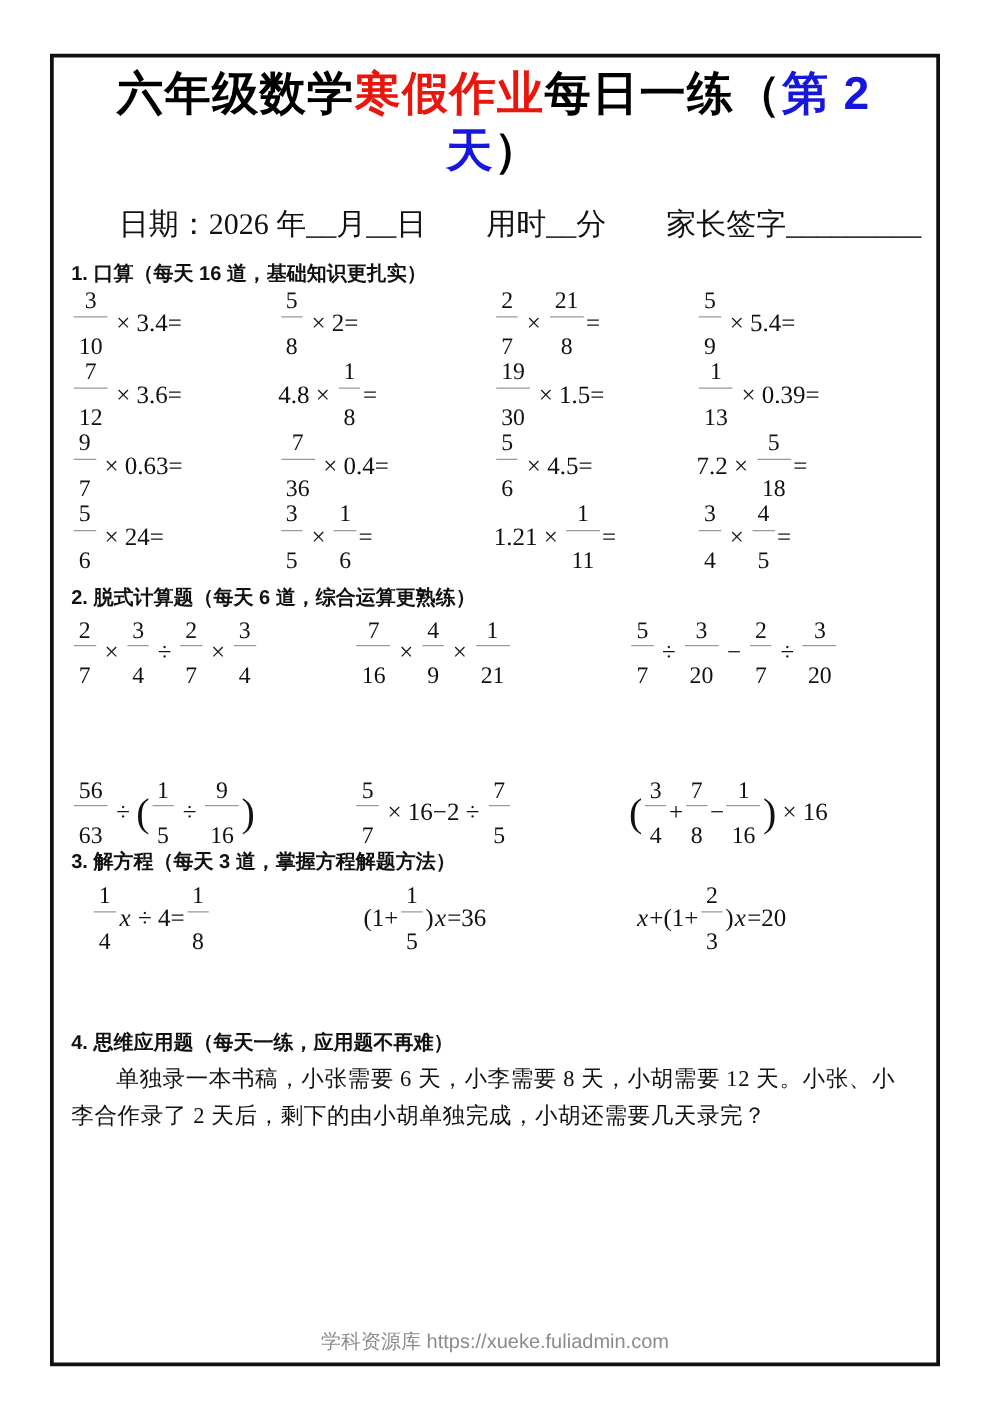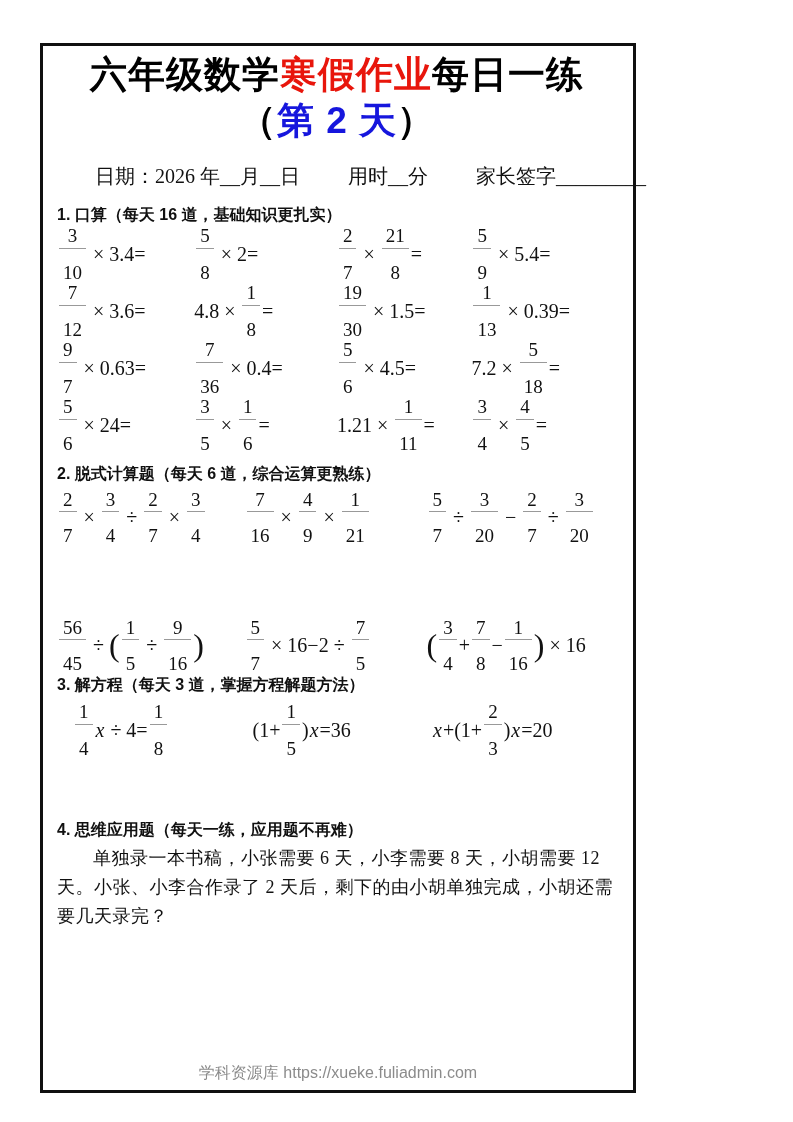--- a/index.html
+++ b/index.html
@@ -1,21 +1,21 @@
 <!DOCTYPE html>
 <html><head>
 <meta charset="utf-8">
 <style>
   html,body{margin:0;padding:0;background:#fff;}
   body{width:793px;height:1122px;position:relative;font-family:"Liberation Serif","DejaVu Serif",serif;color:#111;}
-  .frame{position:absolute;left:40px;top:43px;width:596px;height:1050px;border:3px solid #101010;
+  .frame{position:absolute;left:40px;top:43px;width:712px;height:1050px;border:3px solid #101010;
          box-sizing:border-box;padding:4px 16px 0 14px;background:#fff;}
   .title{text-align:center;font-family:"Liberation Sans","DejaVu Sans",sans-serif;font-weight:900;
          font-size:37px;letter-spacing:1px;margin-top:2px;line-height:1.25;}
-  .meta{display:flex;gap:48px;margin:18px 0 0 38px;font-size:20px;white-space:pre;}
+  .meta{display:flex;gap:48px;margin:18px 0 0 38px;font-size:24px;white-space:pre;}
   .sec-h{font-family:"Liberation Sans","DejaVu Sans",sans-serif;font-weight:bold;font-size:16px;line-height:1.2;}
   .h1{margin-top:15px;} .h2{margin-top:10px;} .h3{} .h4{margin-top:60px;}
   .grid4{display:grid;grid-template-columns:24.5% 25.5% 24% 26%;grid-auto-rows:57px;align-items:center;margin-top:2px;}
   .grid3a{display:grid;grid-template-columns:33.5% 32.5% 34%;grid-auto-rows:58px;row-gap:70px;align-items:center;margin-top:6px;}
   .grid3b{display:grid;grid-template-columns:33% 33% 34%;grid-auto-rows:60px;align-items:center;margin-top:6px;padding-left:16px;}
   .problem{display:flex;align-items:center;font-size:20px;}
   .mt{white-space:pre;}
   .var{font-style:italic;padding:0 1px;}
   .paren{font-size:32px;line-height:0.9;font-weight:400;}
   .frac{text-align:center;line-height:1.12;font-size:19px;margin:0 2px;}
@@ -228,21 +228,21 @@
         </span>
         <span class="mt"> ÷ </span>
         <span class="frac">
           <span class="num">3</span>
           <span class="den">20</span>
         </span>
       </div>
       <div class="problem">
         <span class="frac">
           <span class="num">56</span>
-          <span class="den">45</span>
+          <span class="den">63</span>
         </span>
         <span class="mt"> ÷ </span>
         <span class="paren">(</span>
         <span class="frac">
           <span class="num">1</span>
           <span class="den">5</span>
         </span>
         <span class="mt"> ÷ </span>
         <span class="frac">
           <span class="num">9</span>

